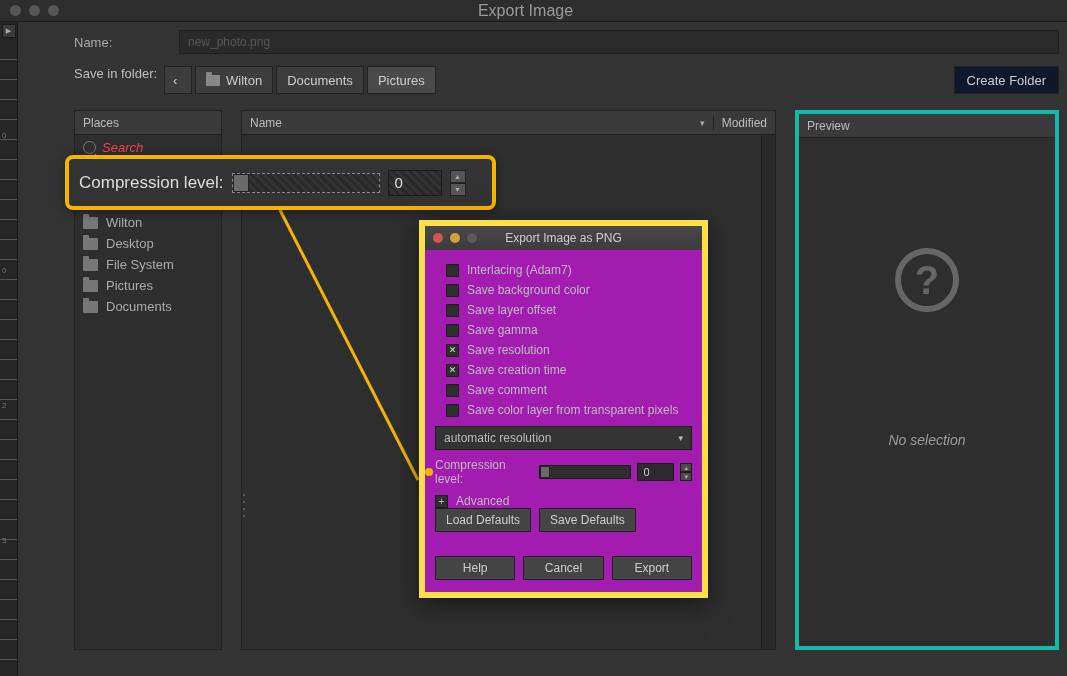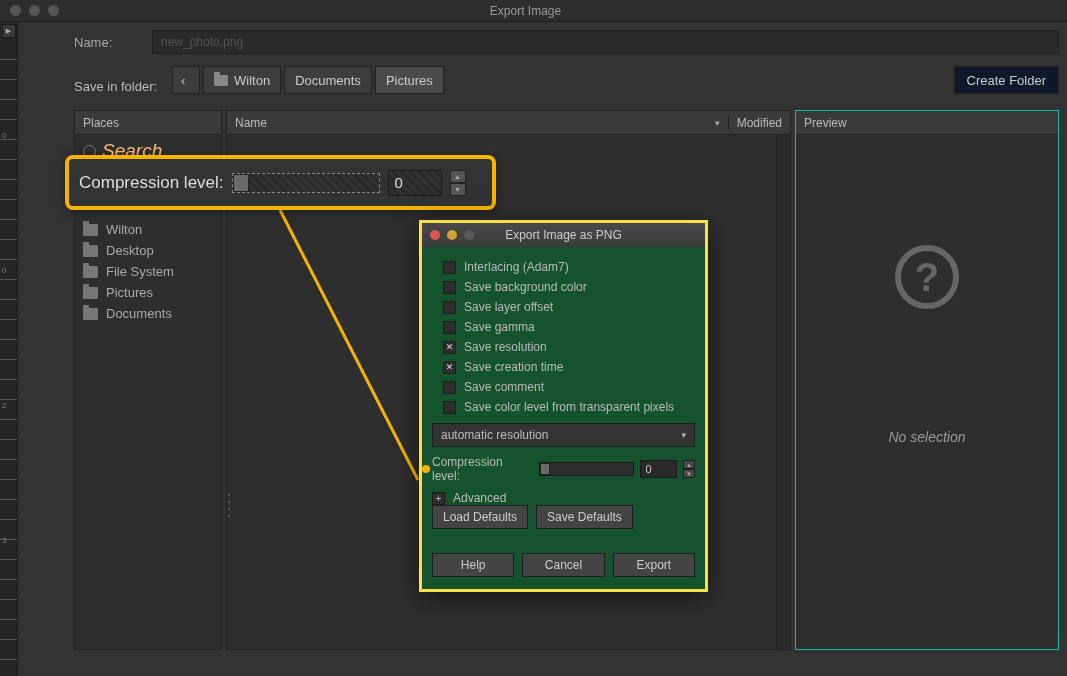--- a/index.html
+++ b/index.html
@@ -45,21 +45,21 @@
     padding-left:10px;
   }
   .traffic span{
     width:11px;height:11px;border-radius:50%;
     background:#555;
   }
   .titlebar .title{
     position:absolute;
     left:0;right:16px;
     text-align:center;
-    font-size:12px;
+    font-size:16px;
     color:#9a9a9a;
     pointer-events:none;
   }
 
   
   .ruler-left{
     position:absolute;
     left:0;top:22px;bottom:0;
     width:18px;
     background:#262626;
@@ -81,35 +81,35 @@
 
   
   .content{
     position:absolute;
     left:18px;top:22px;right:0;bottom:0;
     background:#333333;
     padding:8px 8px 8px 56px;
   }
 
   
-  .row{display:flex;align-items:center;margin-bottom:12px;}
+  .row{display:flex;align-items:center;margin-bottom:12px;gap:27px;}
   .row .lbl{color:#a8a8a8;font-size:13px;min-width:78px;}
   .name-field{
     flex:1;
     background:#2a2a2a;
     border:1px solid #1f1f1f;
     height:24px;
     padding:0 8px;
     color:#555;
     font-size:12px;
     display:flex;align-items:center;
   }
 
   
-  .breadcrumb-row{display:flex;align-items:flex-end;gap:10px;margin-bottom:16px;}
+  .breadcrumb-row{display:flex;align-items:flex-start;gap:2px;margin-bottom:16px;}
   .bc-container{display:flex;gap:0;}
   .bc-btn{
     background:#3d3d3d;
     border:1px solid #222;
     height:28px;
     min-width:28px;
     padding:0 10px;
     display:flex;align-items:center;gap:6px;
     color:#ccc;
     font-size:13px;
@@ -129,40 +129,40 @@
     background:#0f172a;
     border:1px solid #222;
     height:28px;
     padding:0 12px;
     color:#ccc;
     font-size:13px;
     cursor:pointer;
   }
 
   
-  .panels{display:flex;gap:4px;height:540px;}
+  .panels{display:flex;gap:19px;height:540px;}
   .panel-places{width:148px;background:#2e2e2e;border:1px solid #222;display:flex;flex-direction:column;}
   .panel-browser{flex:1;background:#2e2e2e;border:1px solid #222;display:flex;flex-direction:column;position:relative;}
-  .panel-preview{width:264px;background:#2e2e2e;border:1px solid #14b8a6;display:flex;flex-direction:column;}
+  .panel-preview{width:264px;background:#2e2e2e;border:4px solid #14b8a6;display:flex;flex-direction:column;}
 
   .panel-header{
     background:#3a3a3a;
     border-bottom:1px solid #222;
     height:24px;
     display:flex;align-items:center;
     padding:0 8px;
     font-size:12px;
     color:#bbb;
   }
   .panel-header.browser{justify-content:space-between;}
   .panel-header .name-col{flex:1;display:flex;align-items:center;gap:6px;}
   .panel-header .chev{font-size:9px;color:#aaa;margin-left:auto;padding-right:8px;}
   .panel-header .mod-col{border-left:1px solid #222;padding-left:8px;}
 
-  .search-row{display:flex;align-items:center;padding:5px 8px;gap:6px;color:#fdba74;font-size:19px;font-style:italic;}
+  .search-row{display:flex;align-items:center;padding:5px 8px;gap:6px;color:#ef4444;font-size:13px;font-style:italic;}
   .search-row .sicon{width:13px;height:13px;border:1.5px solid #7a7a7a;border-radius:50%;position:relative;}
   .search-row .sicon::after{content:"";position:absolute;width:5px;height:1.5px;background:#7a7a7a;bottom:-3px;right:-4px;transform:rotate(45deg);}
 
   .place-item{display:flex;align-items:center;gap:8px;padding:3px 8px;color:#aaa;font-size:13px;cursor:pointer;}
   .place-item .fldr{
     width:15px;height:12px;background:#777;border-radius:1px;position:relative;flex-shrink:0;
   }
   .place-item .fldr::before{content:"";position:absolute;top:-3px;left:0;width:6px;height:3px;background:#777;border-radius:1px 1px 0 0;}
 
   .preview-body{
@@ -229,22 +229,22 @@
     position:absolute;
     z-index:49;
     pointer-events:none;
   }
 
   
   .png-dialog{
     position:absolute;
     left:419px;top:220px;
     width:289px;
-    background:#14532d;
-    border:3px solid #fde047;
+    background:#a21caf;
+    border:6px solid #fde047;
     box-shadow:0 6px 24px rgba(0,0,0,0.5);
     z-index:60;
     display:flex;flex-direction:column;
   }
   .png-titlebar{
     height:24px;
     background:linear-gradient(#484848,#3c3c3c);
     display:flex;align-items:center;
     position:relative;
   }
@@ -483,21 +483,21 @@
     <div class="chk-row">
       <div class="chk">✕</div>
       <span>Save creation time</span>
     </div>
     <div class="chk-row">
       <div class="chk"></div>
       <span>Save comment</span>
     </div>
     <div class="chk-row">
       <div class="chk"></div>
-      <span>Save color level from transparent pixels</span>
+      <span>Save color layer from transparent pixels</span>
     </div>
 
     <div class="select-row">
       <span>automatic resolution</span>
       <span class="chev">▾</span>
     </div>
 
     <div class="comp-row">
       <div class="comp-dot"></div>
       <span>Compression level:</span>

